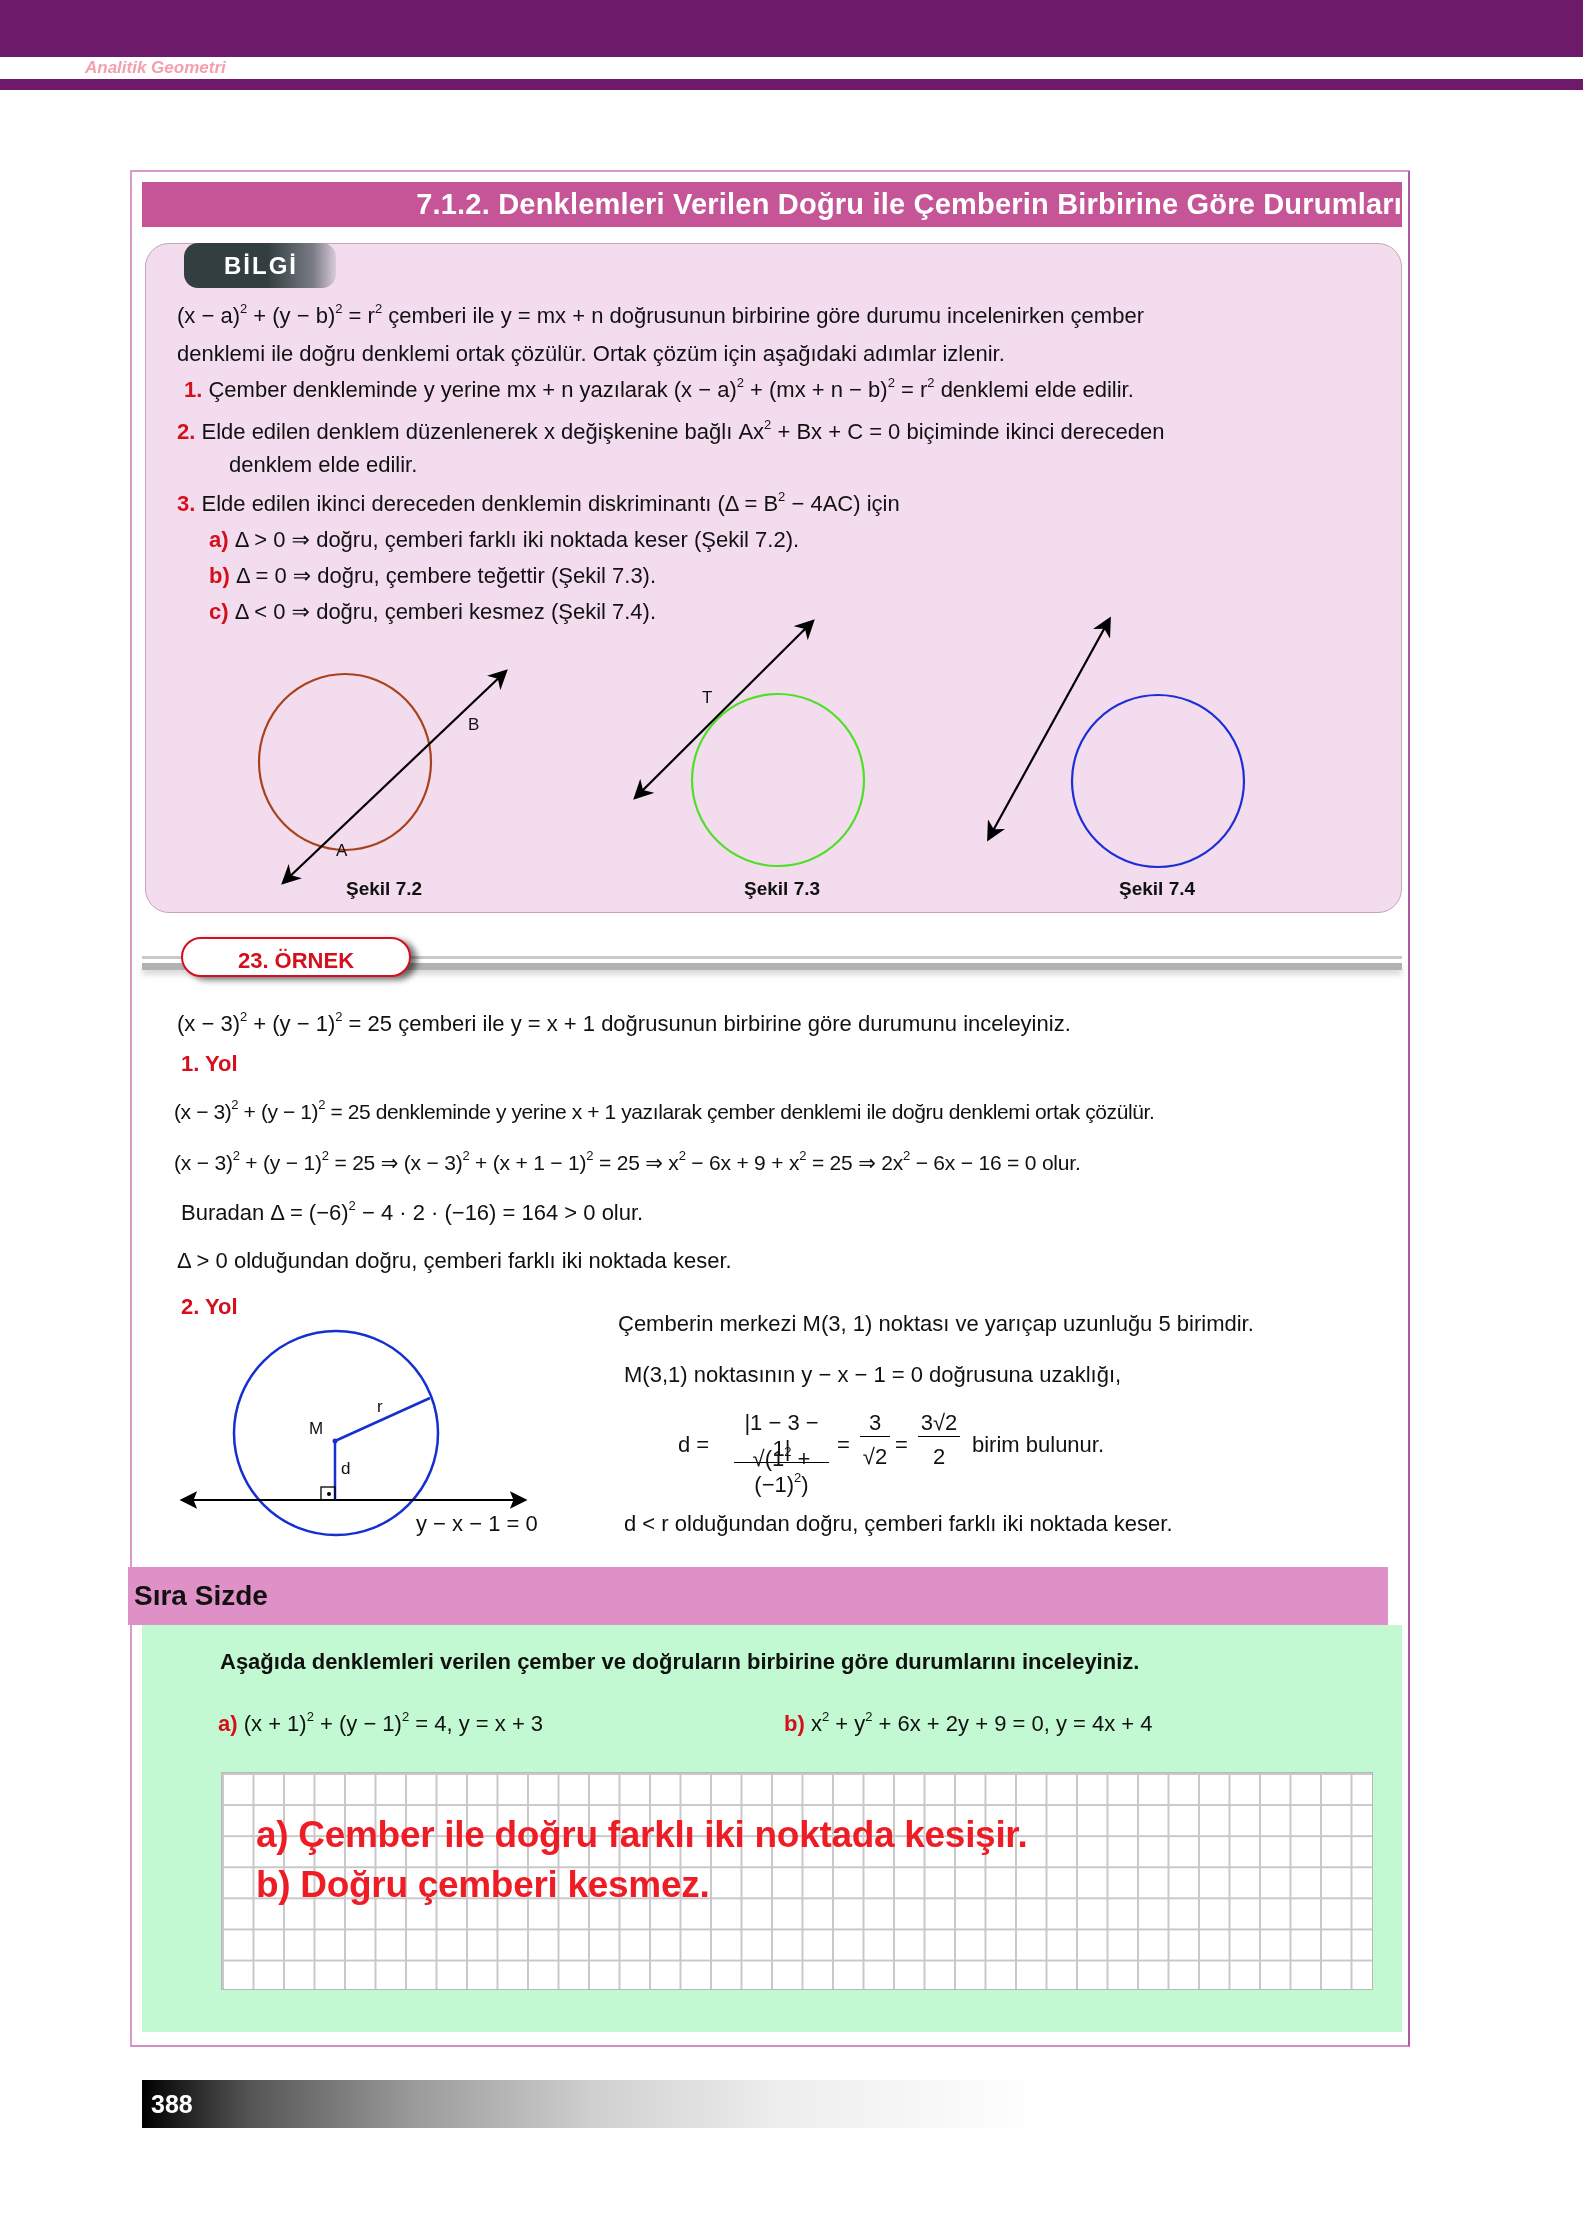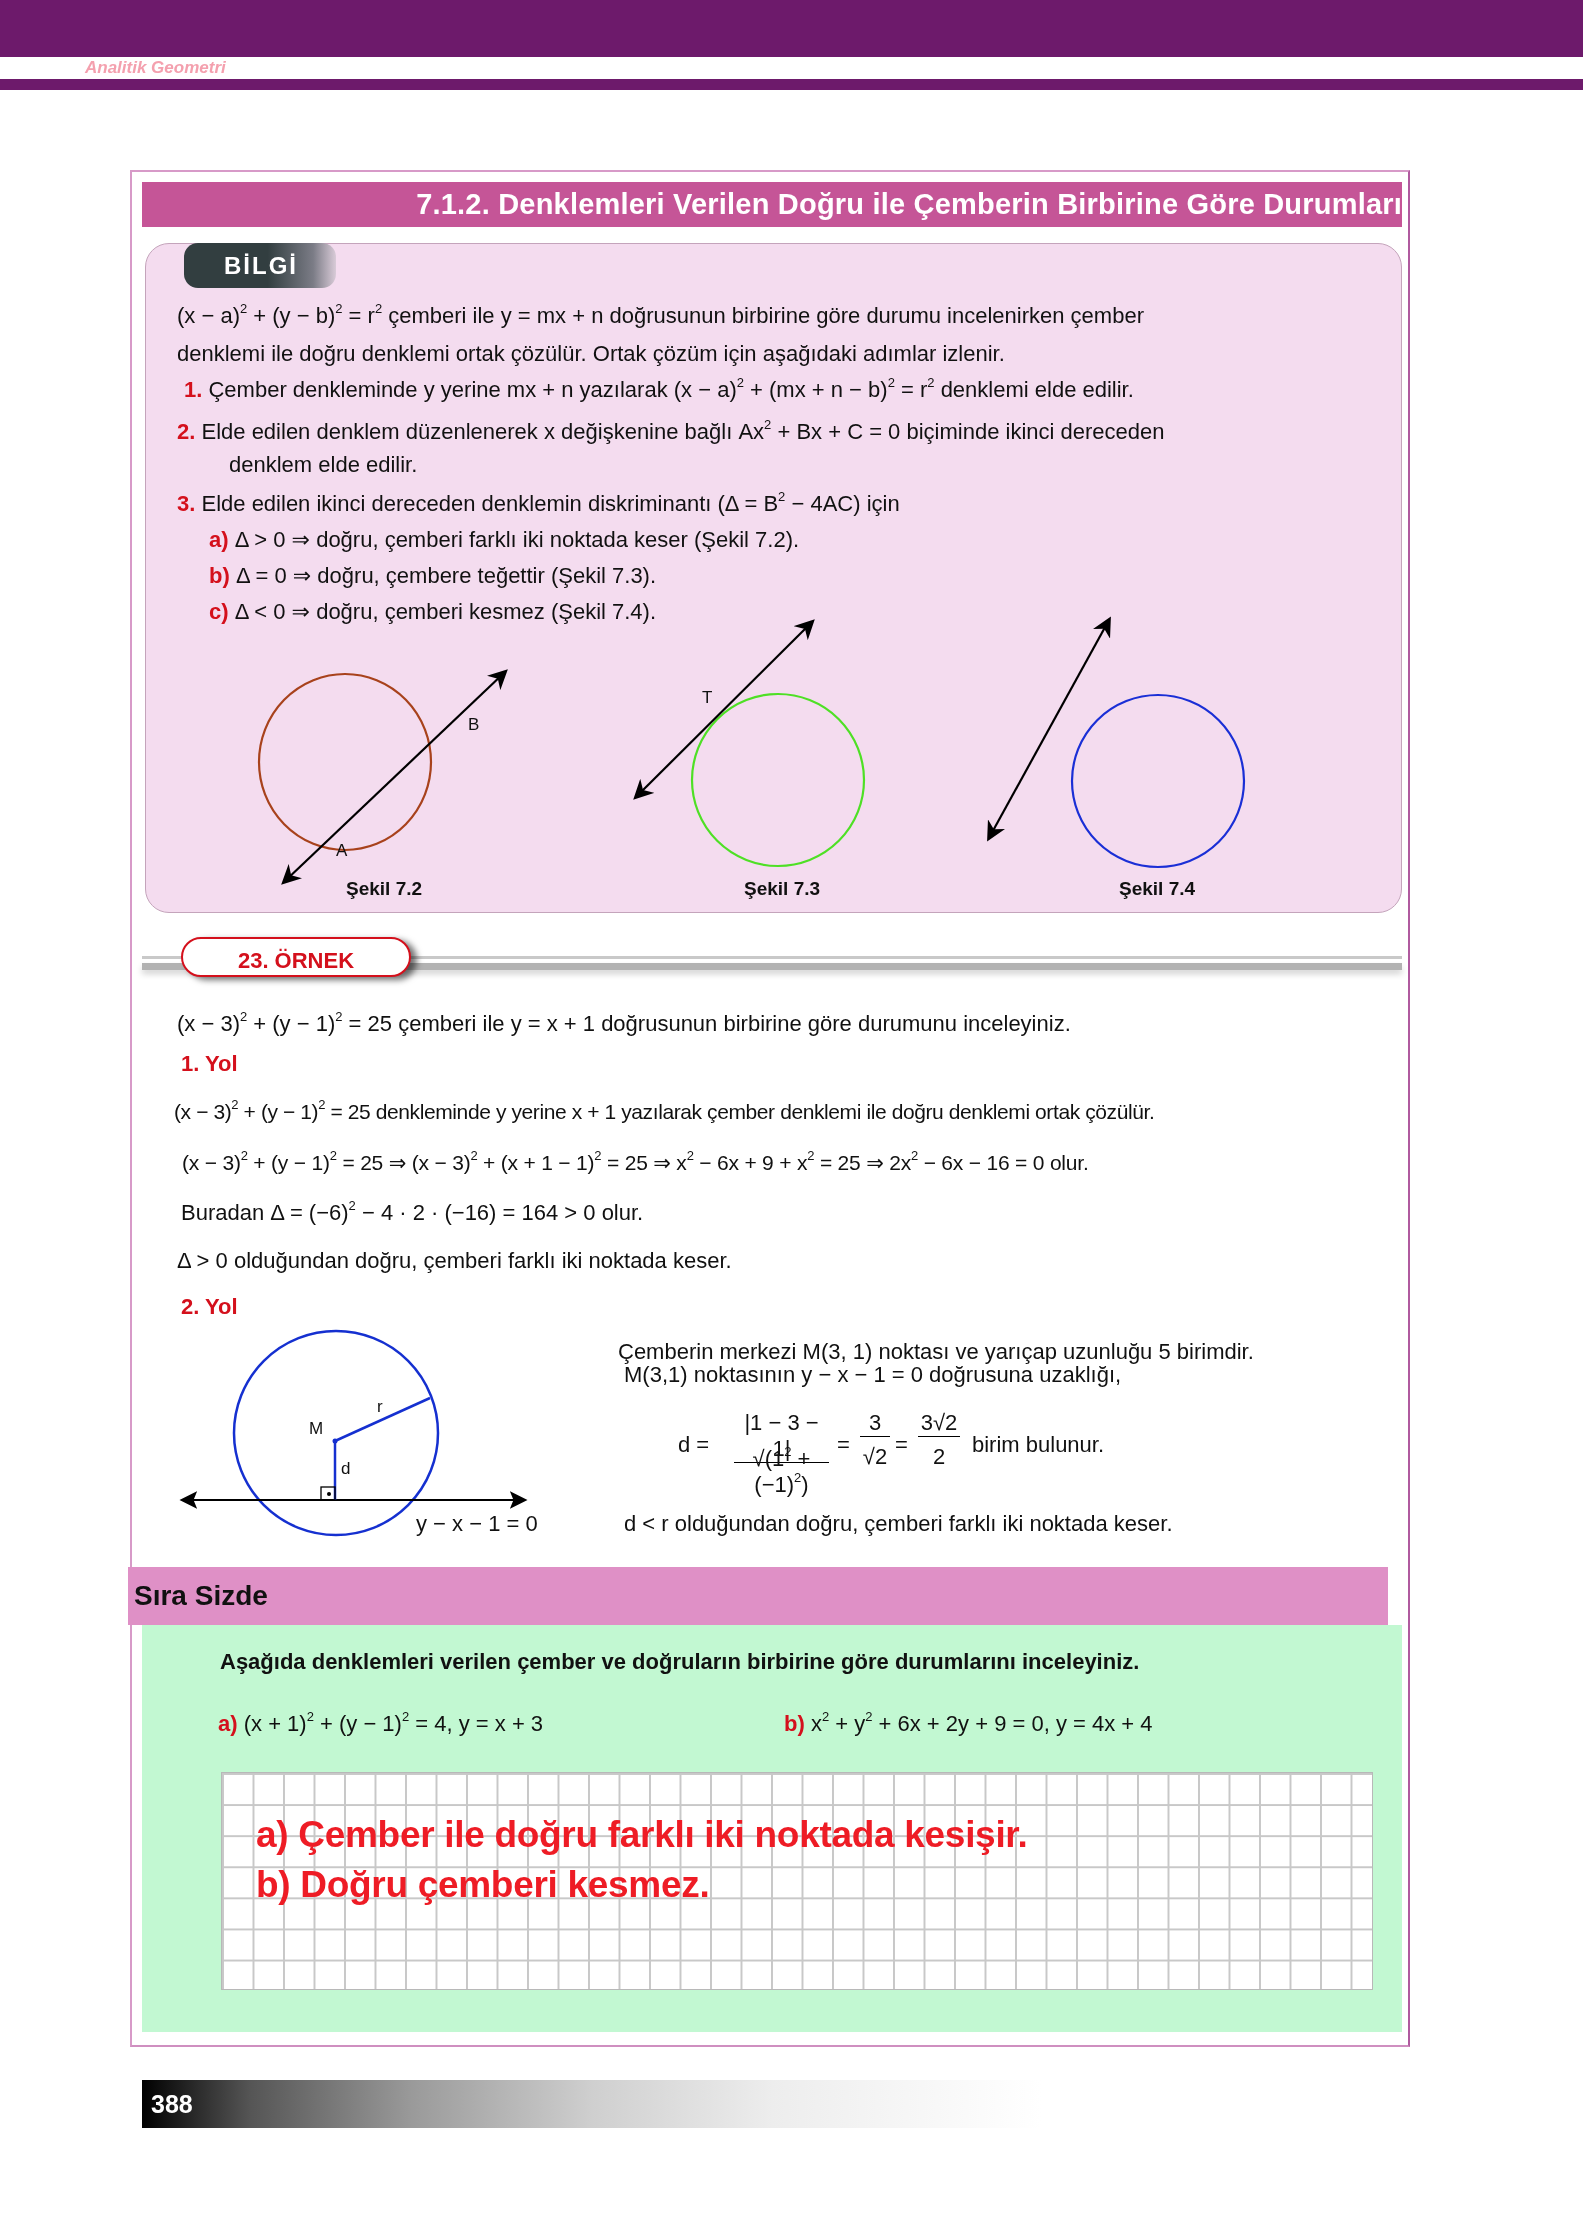--- a/index.html
+++ b/index.html
@@ -114,21 +114,21 @@
 <div class="abs ornek-pill">23. ÖRNEK</div>
 
 <div class="abs txt" style="left:177px;top:1010px;">
   <span class="math">(x − 3)<sup>2</sup> + (y − 1)<sup>2</sup> = 25</span><span> çemberi ile </span><span class="math">y = x + 1</span><span> doğrusunun birbirine göre durumunu inceleyiniz.</span>
 </div>
 <div class="abs txt red" style="left:181px;top:1050px;">1. Yol</div>
 
 <div class="abs txt" style="left:174px;top:1098px;font-size:21px;letter-spacing:-0.4px;">
   <span class="math">(x − 3)<sup>2</sup> + (y − 1)<sup>2</sup> = 25</span><span> denkleminde y yerine </span><span class="math">x + 1</span><span> yazılarak çember denklemi ile doğru denklemi ortak çözülür.</span>
 </div>
-<div class="abs txt" style="left:174px;top:1149px;font-size:21px;letter-spacing:-0.2px;margin-left:8px;">(x − 3)<sup>2</sup> + (y − 1)<sup>2</sup> = 25 ⇒ (x − 3)<sup>2</sup> + (x + 1 − 1)<sup>2</sup> = 25 ⇒ x<sup>2</sup> − 6x + 9 + x<sup>2</sup> = 25 ⇒ 2x<sup>2</sup> − 6x − 16 = 0 olur.</div>
+<div class="abs txt" style="left:174px;top:1149px;font-size:21px;letter-spacing:-0.2px;">(x − 3)<sup>2</sup> + (y − 1)<sup>2</sup> = 25 ⇒ (x − 3)<sup>2</sup> + (x + 1 − 1)<sup>2</sup> = 25 ⇒ x<sup>2</sup> − 6x + 9 + x<sup>2</sup> = 25 ⇒ 2x<sup>2</sup> − 6x − 16 = 0 olur.</div>
 <div class="abs txt" style="left:181px;top:1199px;">Buradan Δ = (−6)<sup>2</sup> − 4 · 2 · (−16) = 164 &gt; 0 olur.</div>
 <div class="abs txt" style="left:177px;top:1247px;">
   <span class="math">Δ &gt; 0</span><span> olduğundan doğru, çemberi farklı iki noktada keser.</span>
 </div>
 
 <div class="abs txt red" style="left:181px;top:1293px;">2. Yol</div>
 
 <svg style="left:0;top:0;" width="1583" height="1560">
   <defs>
     <marker id="arr2" viewBox="0 0 10 10" refX="8" refY="5" markerWidth="8" markerHeight="8" orient="auto-start-reverse">
@@ -141,21 +141,21 @@
   <line x1="335" y1="1441" x2="430" y2="1398" stroke="#1530d0" stroke-width="2.5"></line>
   <circle cx="335" cy="1441" r="2.5" fill="#1530d0"></circle>
   <rect x="321" y="1487" width="14" height="13" fill="none" stroke="#000" stroke-width="1.3"></rect>
   <circle cx="329" cy="1494" r="2" fill="#000"></circle>
 </svg>
 <div class="abs" style="left:309px;top:1419px;font-size:17px;">M</div>
 <div class="abs" style="left:377px;top:1397px;font-size:17px;">r</div>
 <div class="abs" style="left:341px;top:1459px;font-size:17px;">d</div>
 <div class="abs txt" style="left:416px;top:1510px;">y − x − 1 = 0</div>
 
-<div class="abs txt" style="left:618px;top:1310px;margin-top:28px;">
+<div class="abs txt" style="left:618px;top:1310px;">
   <span>Çemberin merkezi </span><span class="math">M(3, 1)</span><span> noktası ve yarıçap uzunluğu 5 birimdir.</span>
 </div>
 <div class="abs txt" style="left:624px;top:1361px;">
   <span class="math">M(3,1)</span><span> noktasının </span><span class="math">y − x − 1 = 0</span><span> doğrusuna uzaklığı,</span>
 </div>
 
 <div class="abs" style="left:654px;top:1410px;width:560px;height:75px;font-size:22px;">
   <span class="abs" style="left:24px;top:22px;">d =</span>
   <span class="abs" style="left:80px;top:0;width:95px;text-align:center;border-bottom:1.5px solid #000;">|1 − 3 − 1|</span>
   <span class="abs" style="left:76px;top:36px;width:103px;text-align:center;">√(1<sup>2</sup> + (−1)<sup>2</sup>)</span>

